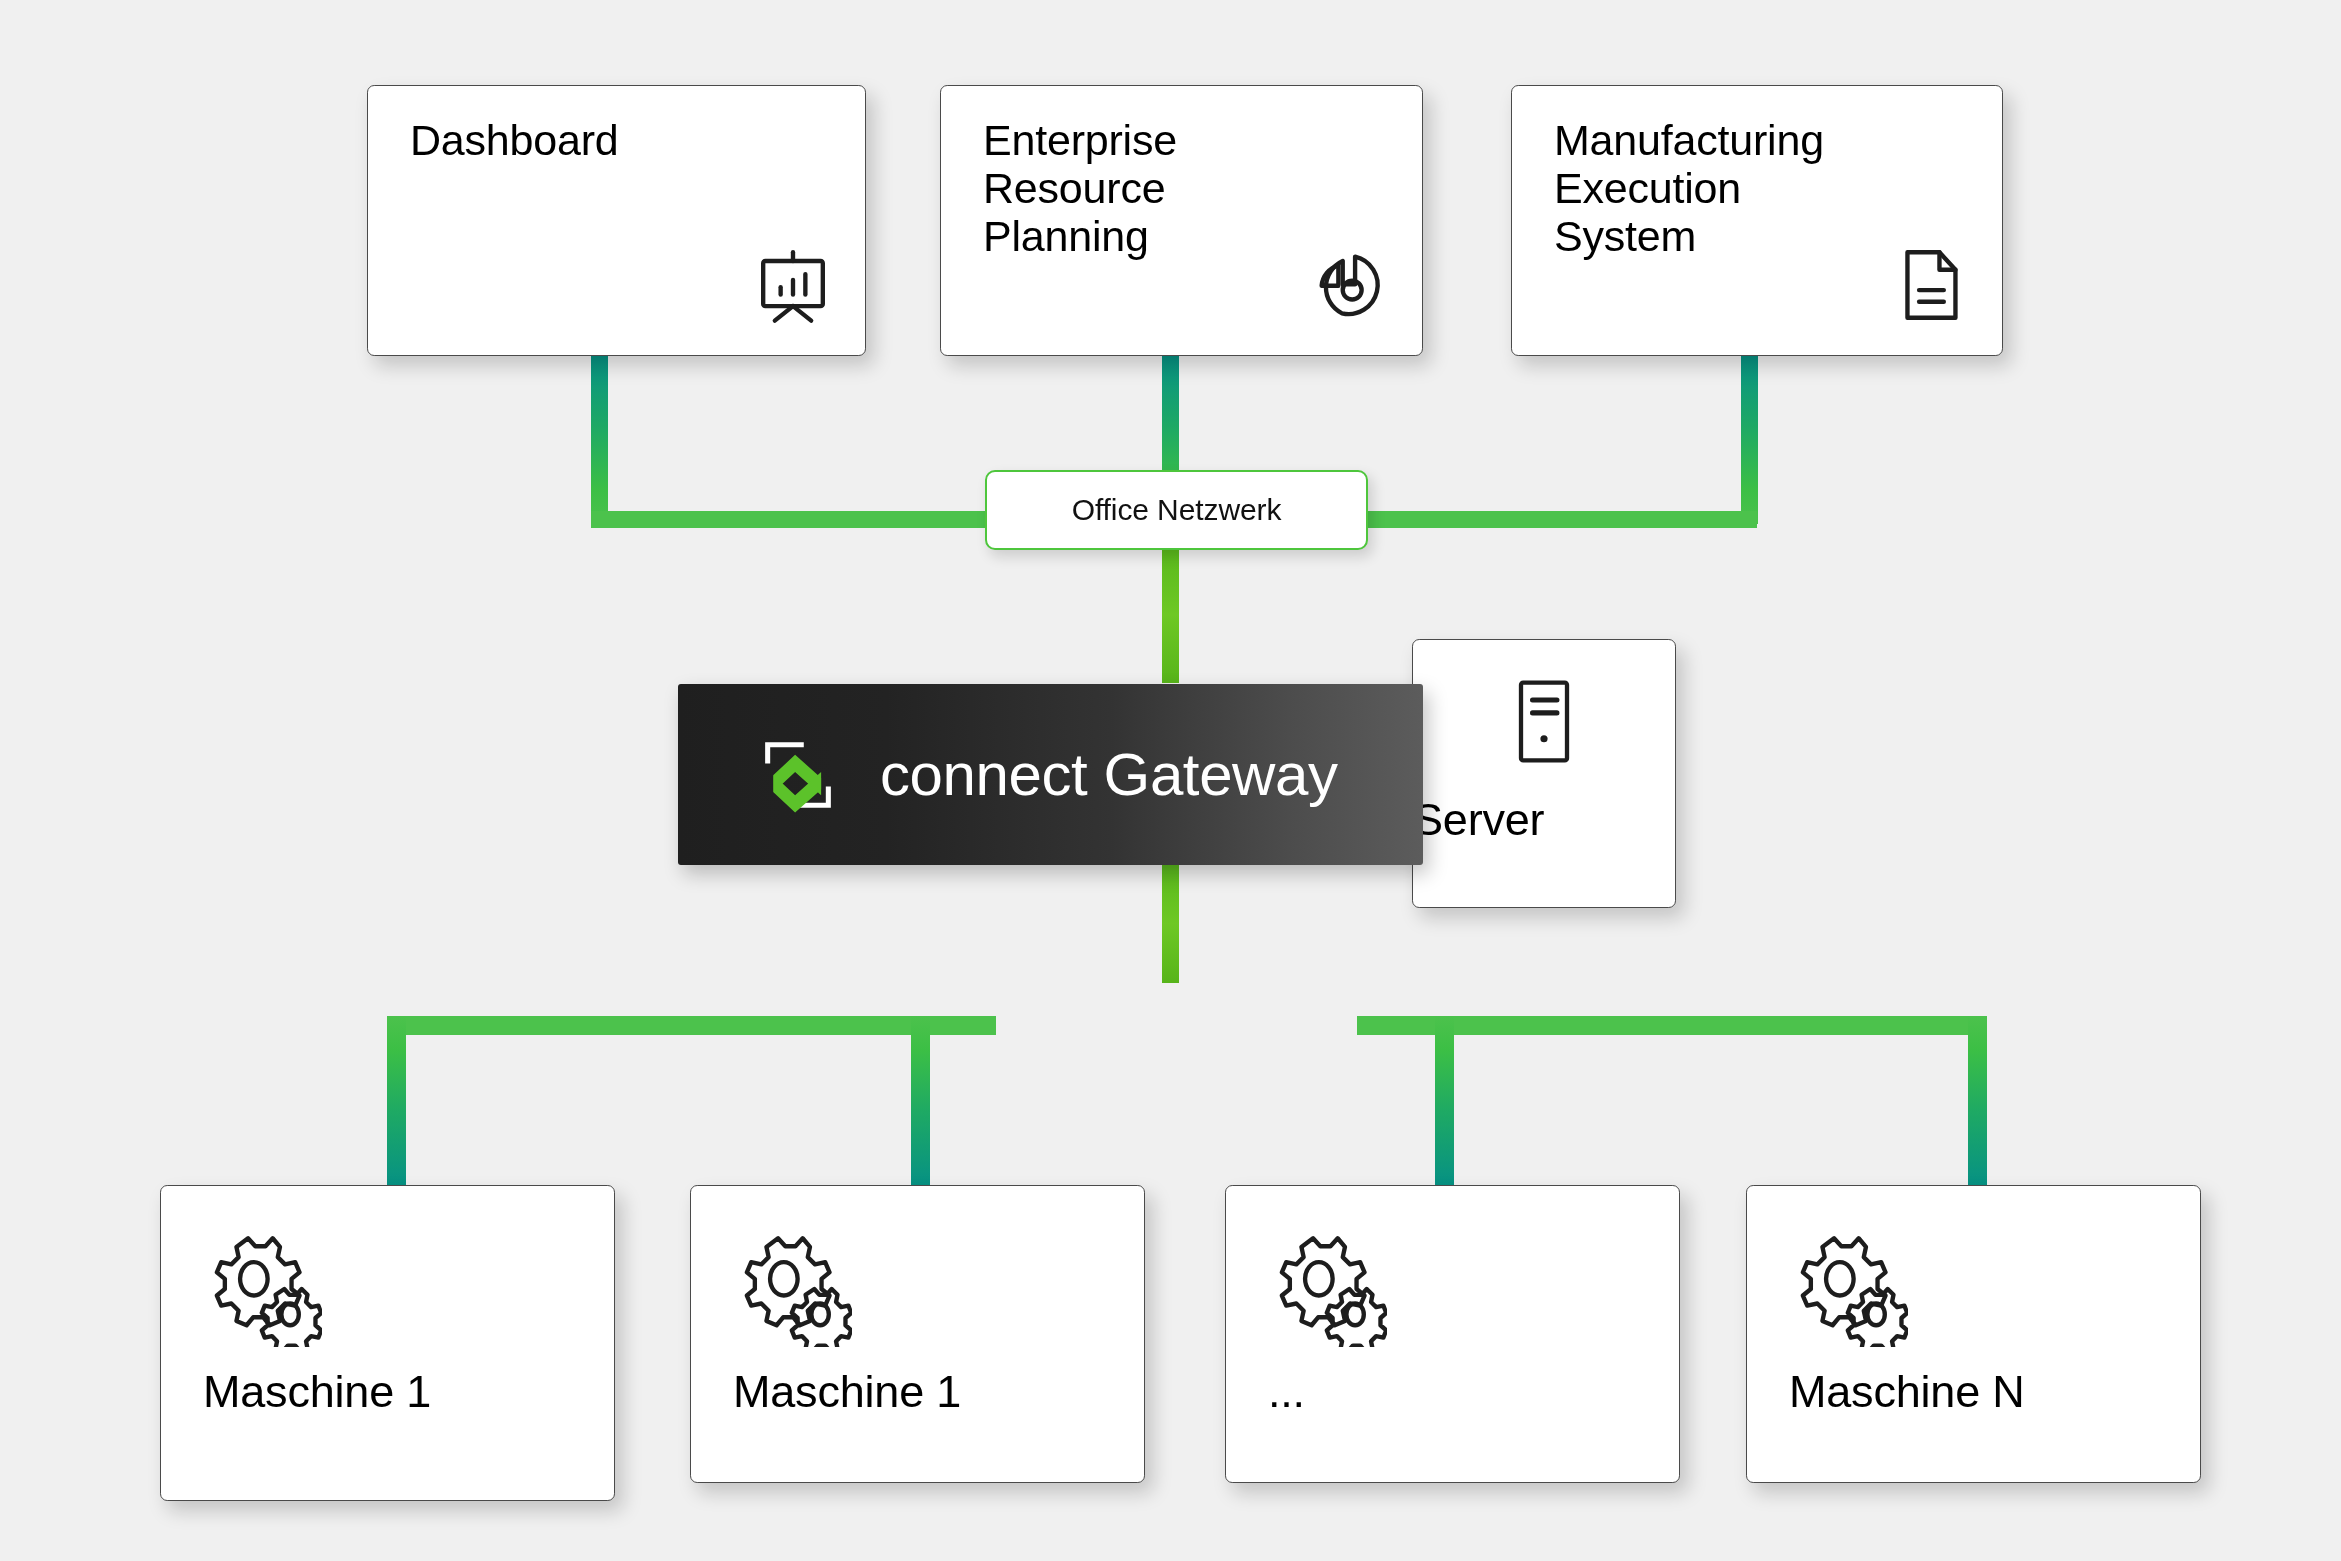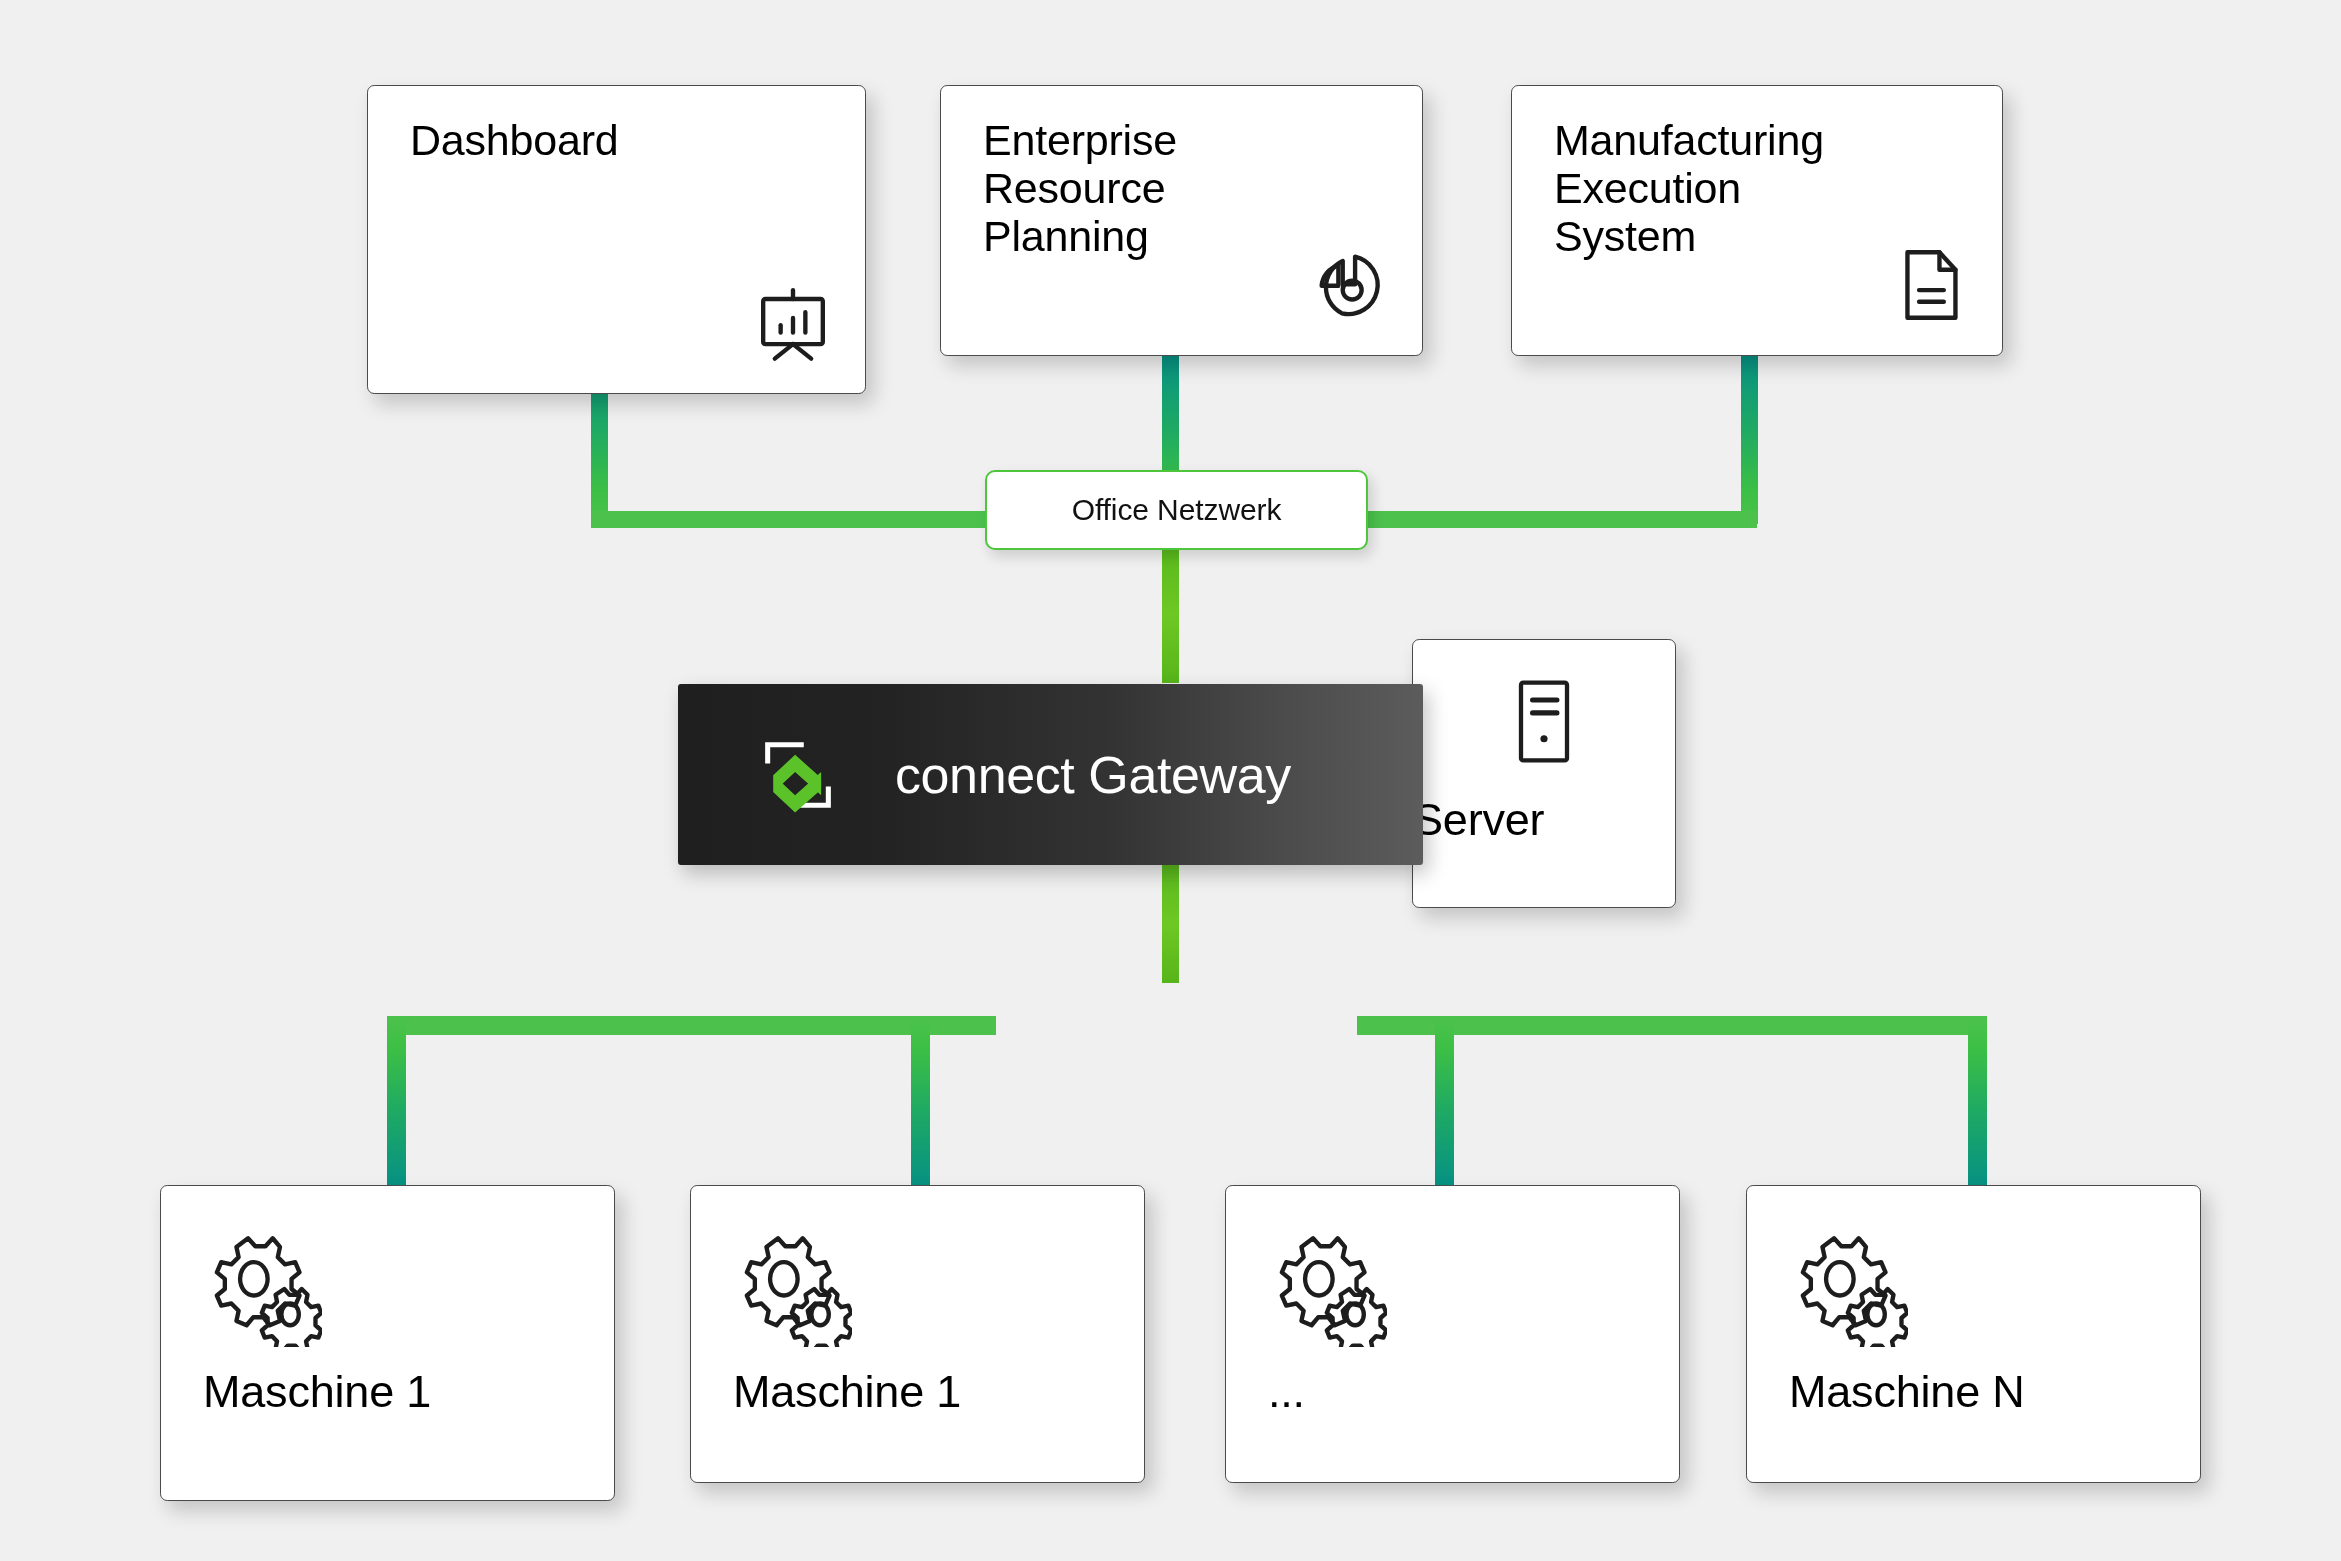--- a/index.html
+++ b/index.html
@@ -137,22 +137,22 @@
     align-items: center;
     z-index: 4;
   }
   .gateway-logo {
     width: 78px;
     height: 78px;
     margin-left: 81px;
     flex: 0 0 auto;
   }
   .gateway-label {
-    margin-left: 58px;
-    font-size: 52px;
+    margin-left: 43px;
+    font-size: 60px;
     color: #ffffff;
     letter-spacing: -0.4px;
     white-space: nowrap;
   }
 
   .icon-stroke {
     fill: none;
     stroke: #1d1d1d;
     stroke-width: 6;
     stroke-linecap: round;
@@ -181,21 +181,21 @@
 
   <div class="conn conn-h" style="left:387px; top:1016px; width:609px; height:19px;"></div>
   <div class="conn conn-h" style="left:1357px; top:1016px; width:629px; height:19px;"></div>
 
   <div class="conn conn-v-up" style="left:387px; top:1016px; width:19px; height:170px;"></div>
   <div class="conn conn-v-up" style="left:911px; top:1016px; width:19px; height:170px;"></div>
   <div class="conn conn-v-up" style="left:1435px; top:1016px; width:19px; height:170px;"></div>
   <div class="conn conn-v-up" style="left:1968px; top:1016px; width:19px; height:170px;"></div>
 
 
-  <div class="card card-top" style="left:367px; top:85px; width:499px; height:309px;">
+  <div class="card card-top" style="left:367px; top:85px; width:499px; height:271px;">
     <div class="card-title">Dashboard</div>
     <div class="card-icon">
       <svg viewBox="0 0 110 110" width="80" height="80" aria-hidden="true">
         <g class="icon-stroke">
           <rect x="14" y="22" width="82" height="62" rx="3"></rect>
           <line x1="55" y1="10" x2="55" y2="22"></line>
           <line x1="55" y1="84" x2="30" y2="104"></line>
           <line x1="55" y1="84" x2="80" y2="104"></line>
           <line x1="38" y1="68" x2="38" y2="58"></line>
           <line x1="55" y1="68" x2="55" y2="48"></line>

